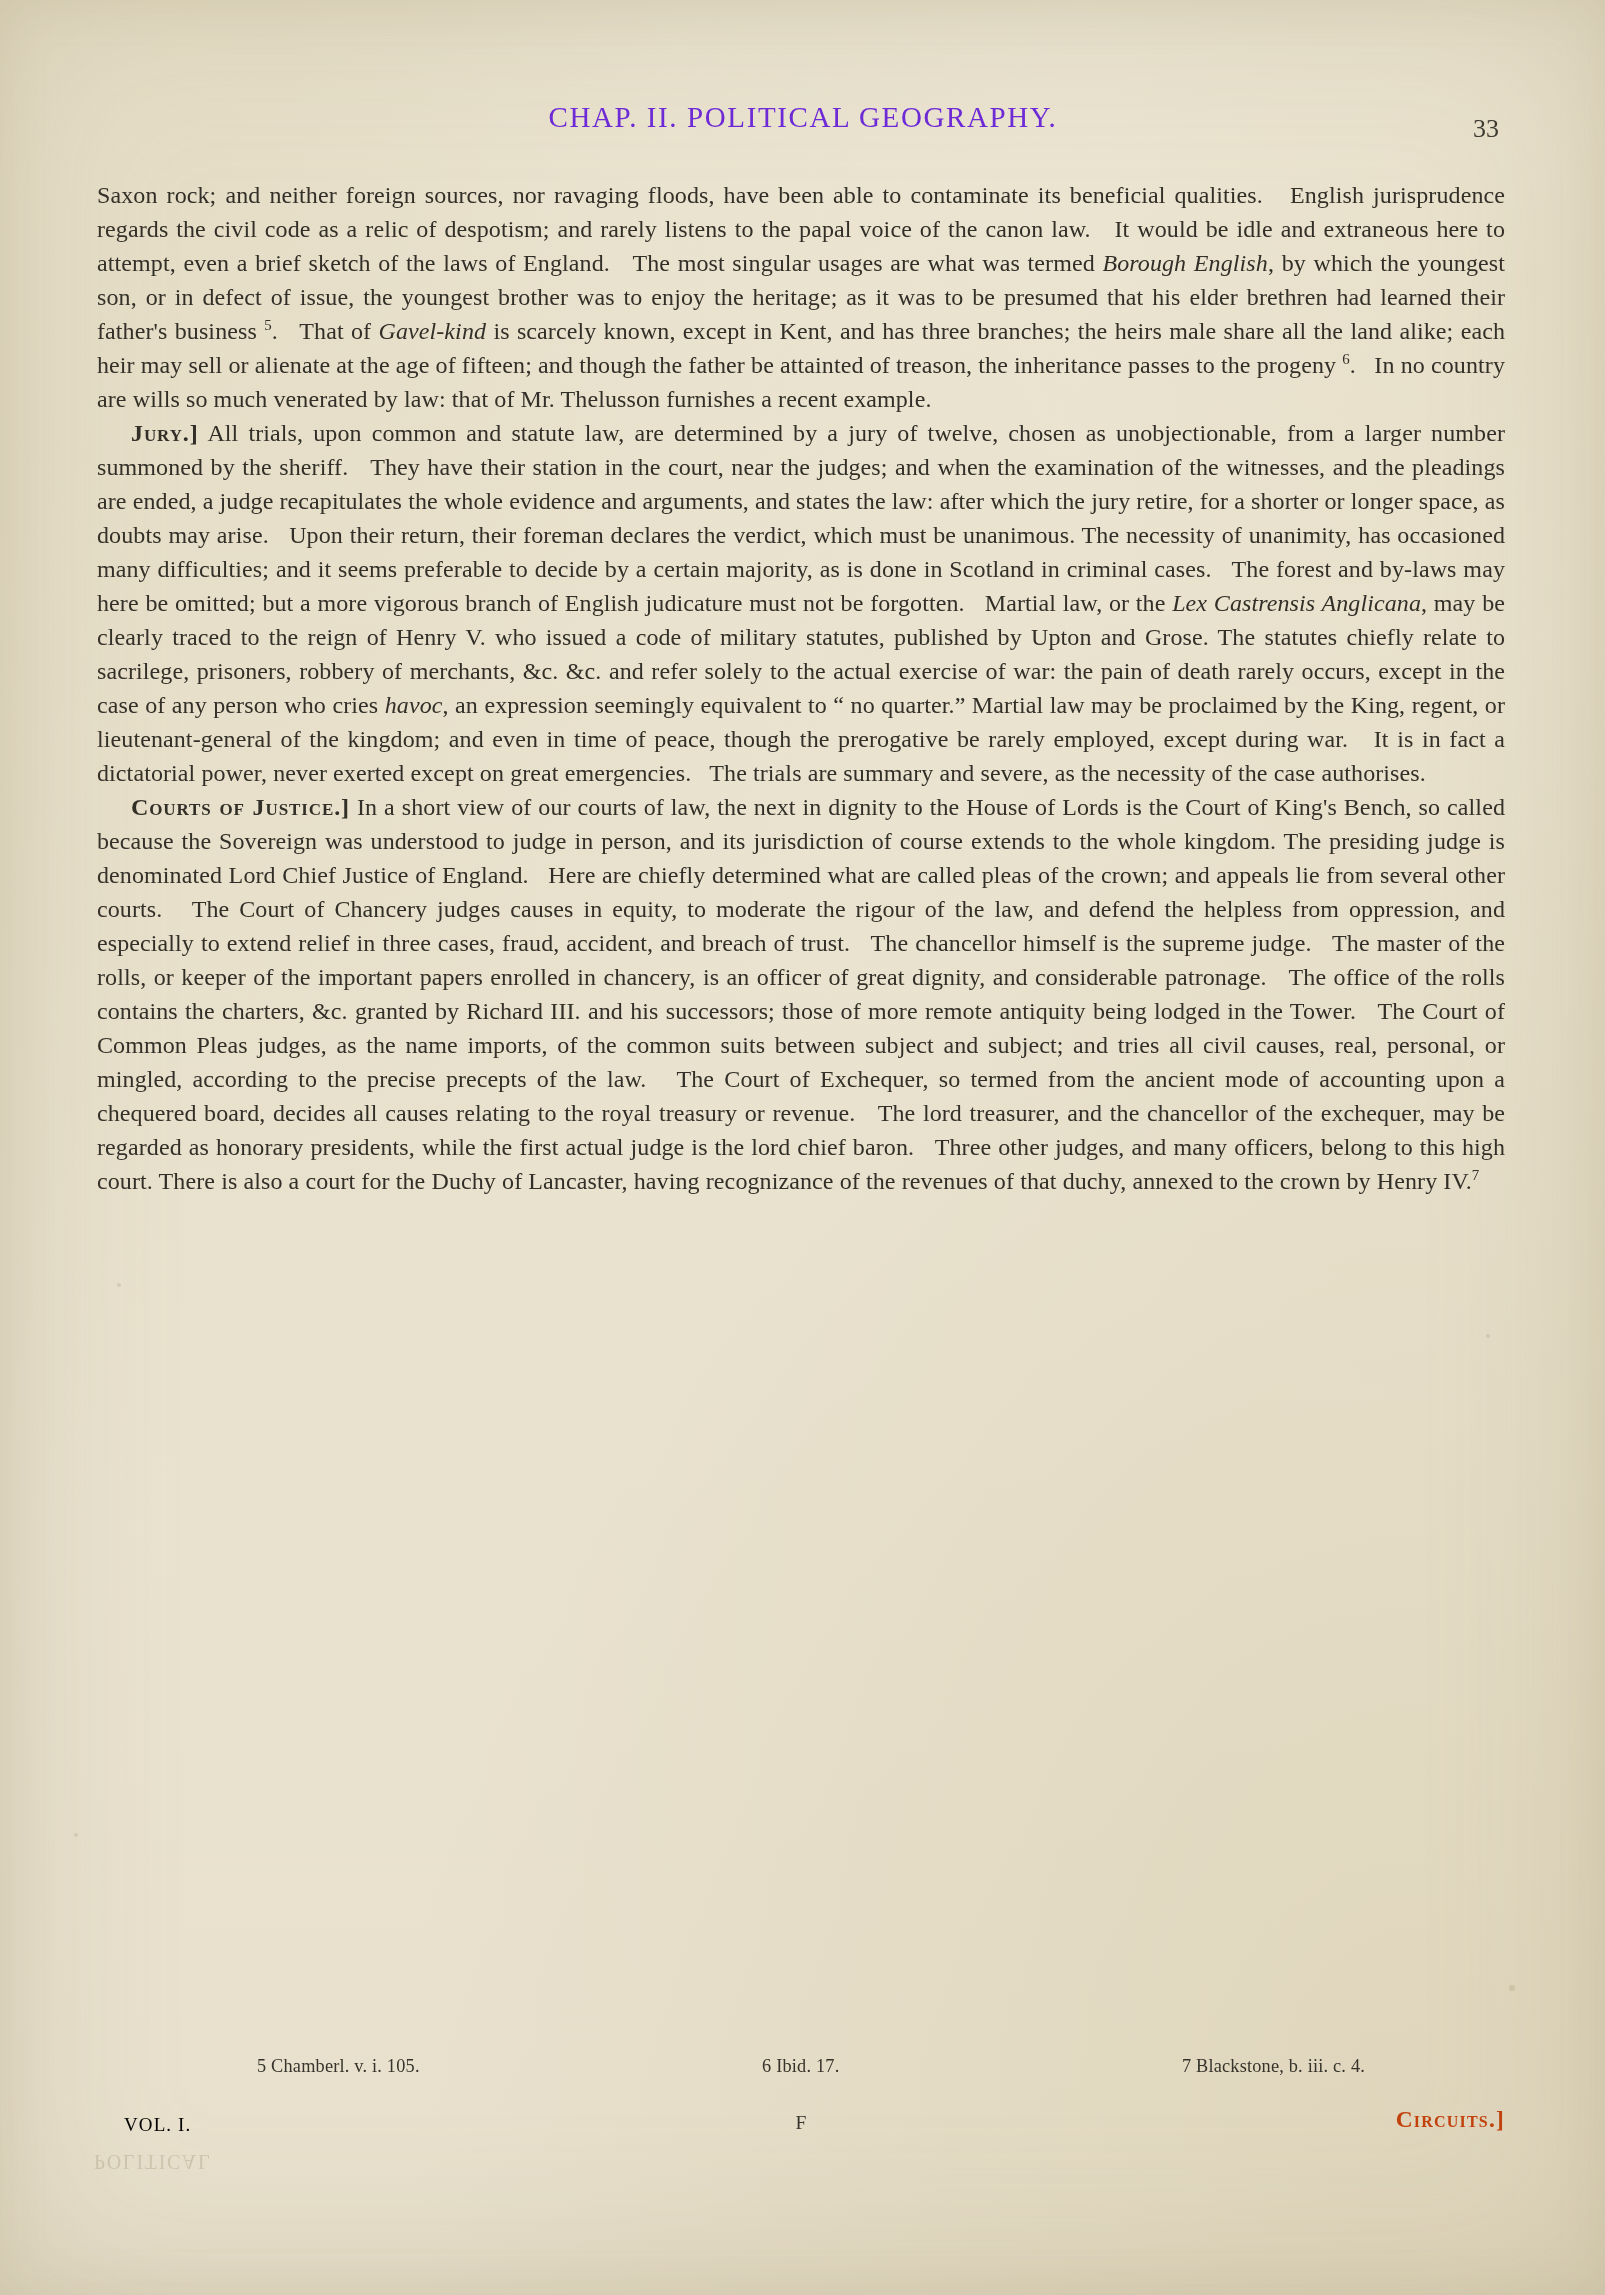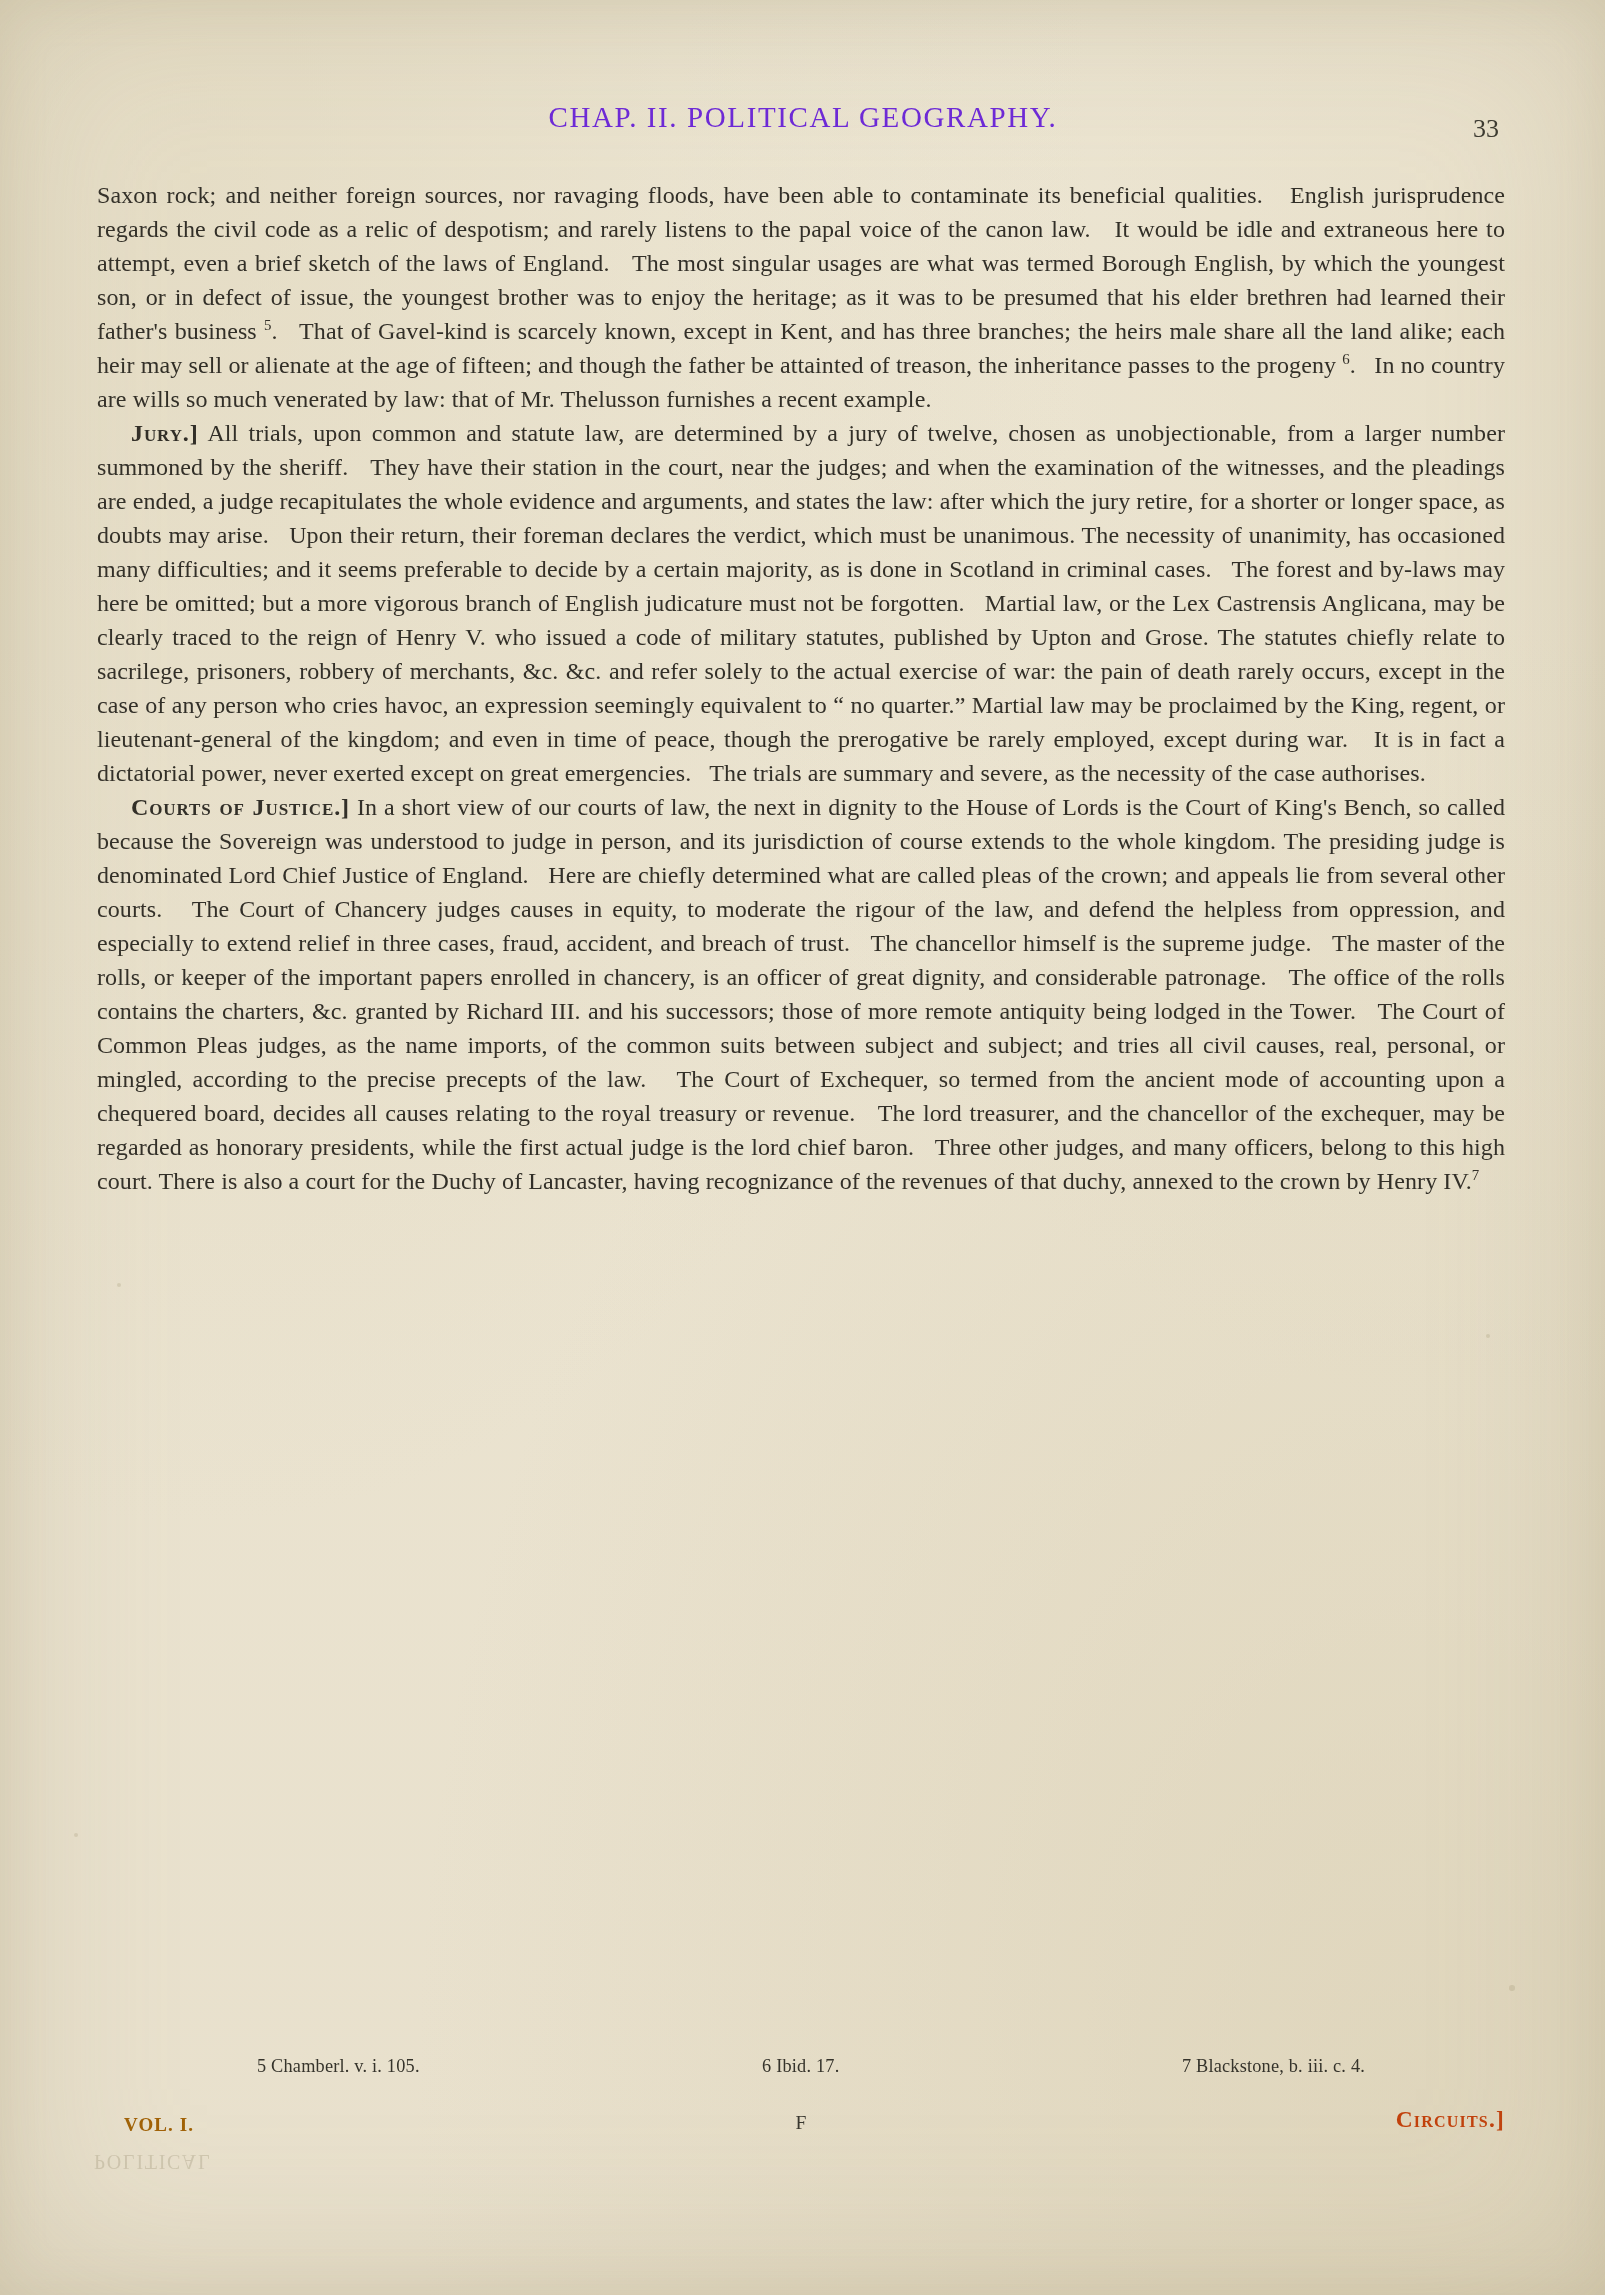--- a/index.html
+++ b/index.html
@@ -75,21 +75,21 @@
     color: #322f28;
     letter-spacing: 0.1px;
   }
   .body-text p {
     margin: 0;
     text-indent: 0;
   }
   .body-text p.indent {
     text-indent: 34px;
   }
-  .it { }
+  .it { font-style: italic; }
   .sc {
     font-variant: small-caps;
     letter-spacing: 0.9px;
     font-weight: bold;
   }
   sup {
     font-size: 0.62em;
     vertical-align: super;
     line-height: 0;
   }
@@ -119,22 +119,21 @@
     width: 1408px;
     height: 39px;
   }
   .footer .vol {
     position: absolute;
     left: 27px;
     top: 7.8px;
     font-size: 19px;
     font-variant: small-caps;
     letter-spacing: 1.1px;
-    color: #a16207;
-    font-weight: bold;
+    color: #000000;
   }
   .footer .signature {
     position: absolute;
     left: 50%;
     transform: translateX(-50%);
     top: 6.2px;
     font-size: 19.5px;
     color: #3a3830;
   }
   .footer .catchword {

